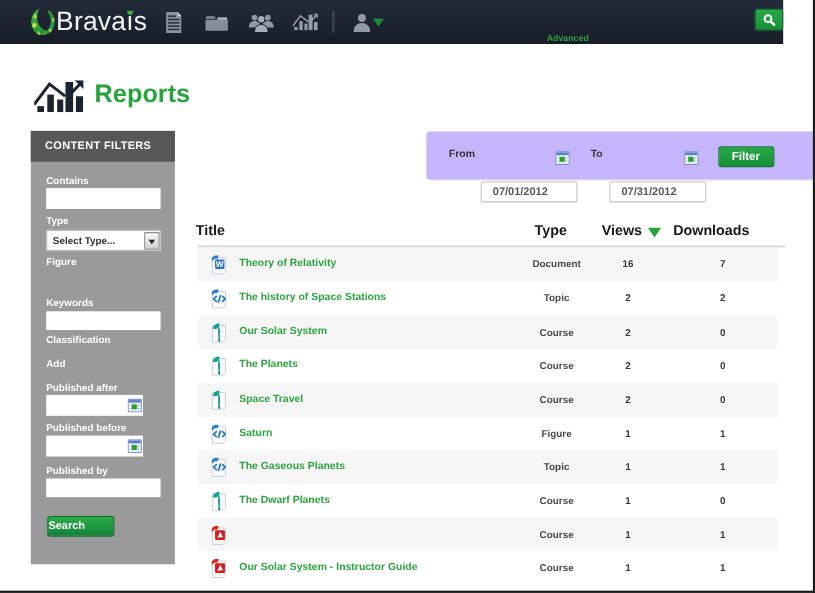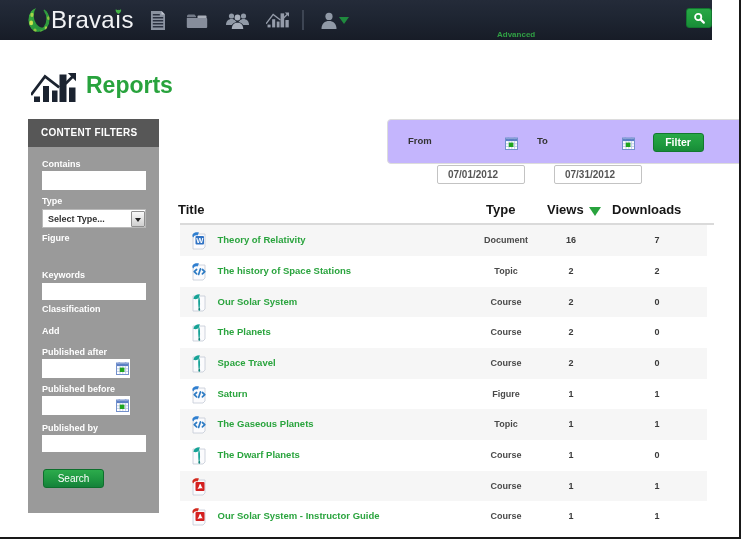--- a/index.html
+++ b/index.html
@@ -33,21 +33,21 @@
 .sb-select { position:absolute; left:14px; width:104px; height:19px; background:#fff; border:1px solid #b9b9b9; }
 .sb-select .txt { position:absolute; left:5px; top:0; line-height:18px; font-size:9px; font-weight:bold; color:#333; }
 .sb-select .btn { position:absolute; right:0.5px; top:0.5px; width:14px; height:16px;
   background:linear-gradient(180deg,#f9f9f9,#cfcfcf); border:1px solid #909090; border-radius:1px; }
 .sb-select .btn:after { content:""; position:absolute; left:3px; top:6px; border-left:3.5px solid transparent;
   border-right:3.5px solid transparent; border-top:4px solid #222; }
 .dinput { position:absolute; left:14px; width:88px; height:19px; background:#fff; }
 .cal { position:absolute; }
 .sb-search { position:absolute; left:15px; top:349.5px; width:61px; height:19px; border-radius:3px;
   background:linear-gradient(180deg,#2cab4c 0%,#1d9540 60%,#15813a 100%); border:1px solid #0e6f2d;
-  color:#fff; font-size:10px; font-weight:normal; text-align:center; line-height:17px; }
+  color:#fff; font-size:10px; font-weight:bold; text-align:left; line-height:17px; }
 
 
 .filterbar { position:absolute; left:387px; top:119px; width:396px; height:45px; background:#c4b5fd;
   border:1px solid #dcdcdc; border-radius:4px; }
 .fb-label { position:absolute; top:15px; font-size:9.5px; font-weight:bold; color:#333; }
 .fb-input { position:absolute; top:12.5px; width:88px; height:19px; background:#fff; border:1px solid #c3c3c3;
   border-radius:2px; font-size:10px; font-weight:bold; color:#555; line-height:18px;margin-top:32px; }
 .fb-input span { display:block; width:70px; text-align:center; }
 .fb-btn { position:absolute; left:264.5px; top:13px; width:51px; height:19px; border-radius:3px;
   background:linear-gradient(180deg,#27a846 0%,#1e9a3e 60%,#178b37 100%); border:1px solid #12792f;

